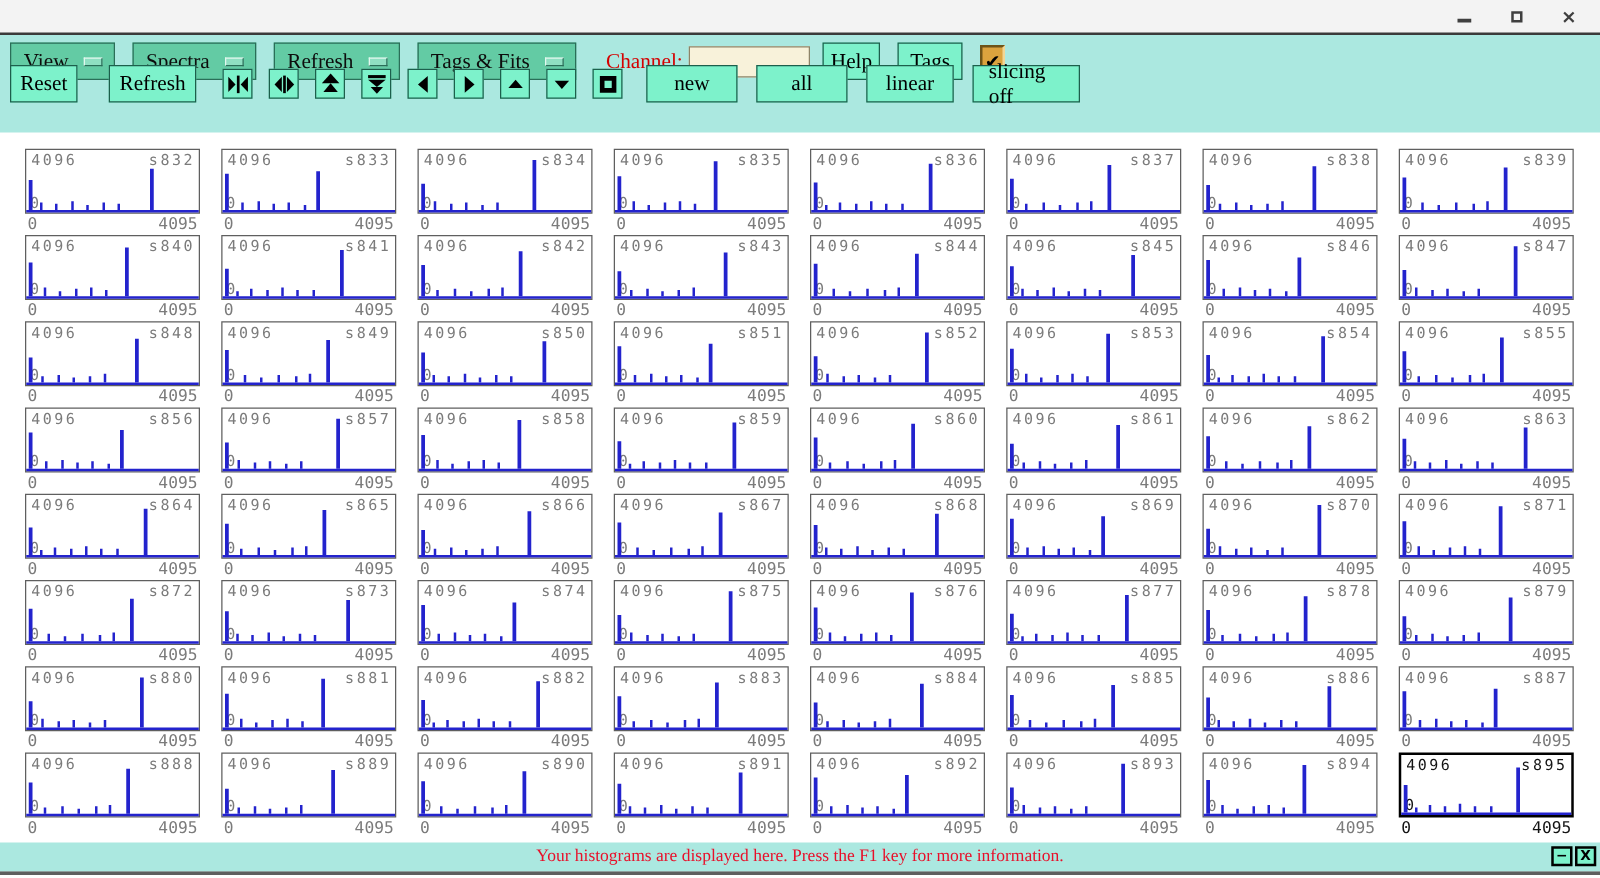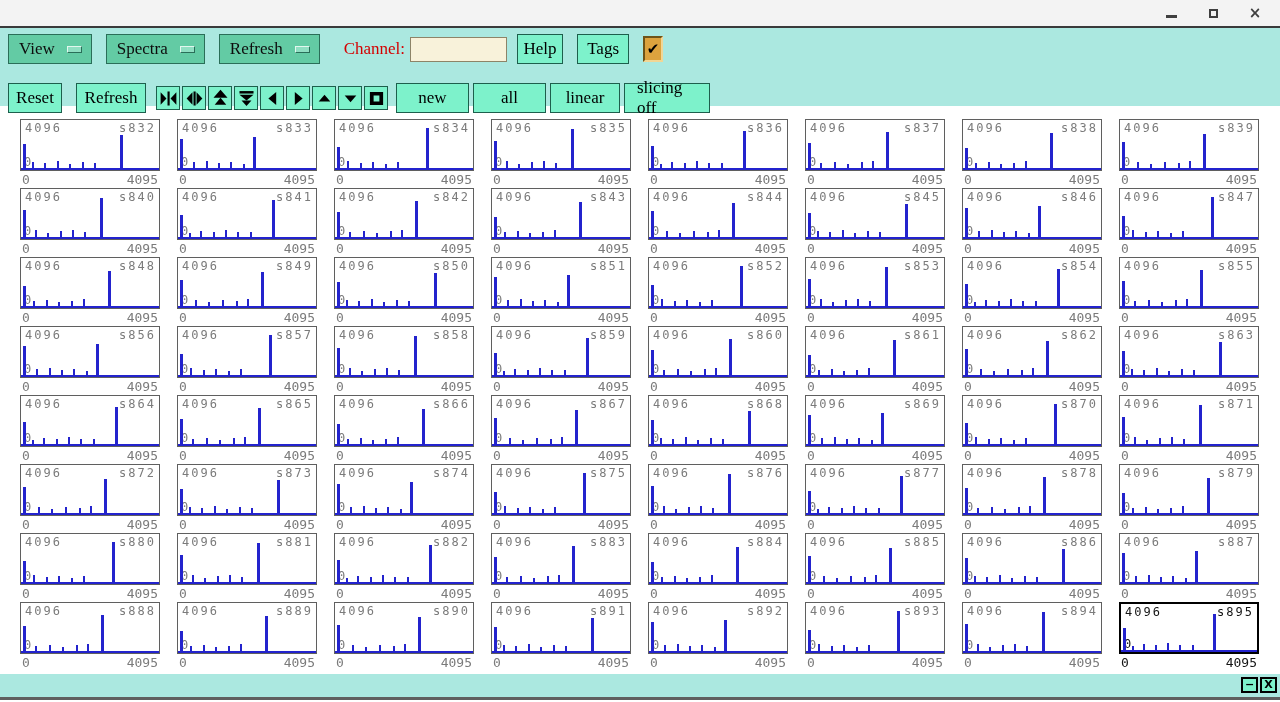--- a/index.html
+++ b/index.html
@@ -21,21 +21,21 @@
     font-family:"DejaVu Sans", sans-serif; font-size:13px; font-weight:600; color:#1c1c1c;
   }
   .winbtns{ margin-left:auto; display:flex; align-items:center; gap:28px; margin-right:18px; z-index:2; }
   .wb{ width:14px; height:14px; display:flex; align-items:center; justify-content:center; cursor:default; }
   .wb-min{ width:11px; height:3px; background:#3f3f3f; margin-top:7px; }
   .wb-max{ width:9px; height:9px; border:2px solid #3f3f3f; }
   .wb-close{ font-family:"DejaVu Sans", sans-serif; font-size:15px; font-weight:bold; color:#3f3f3f; line-height:14px; }
   
   .toolbar{ height:78px; background:#abe8e0; position:relative; }
   .trow{ position:absolute; left:8px; right:4px; display:flex; align-items:center; height:30px; }
-  .trow1{ top:6px; } .trow2{ top:55px; }
+  .trow1{ top:6px; } .trow2{ top:24px;gap:11px; }
   .menubtn{
     background:#63cba4; border:1px solid #2a6e58; height:30px;
     display:flex; align-items:center; padding:0 9px 0 10px; margin-right:14px;
     font-size:17px; color:#0d0d0d; cursor:default;
   }
   .menubtn .dash{
     width:15px; height:7px; background:#8fdfc2; margin-left:12px;
     border-top:1px solid #e2f7ee; border-left:1px solid #e2f7ee;
     border-right:1px solid #2a6e58; border-bottom:1px solid #2a6e58;
   }
@@ -125,20 +125,24 @@
       <span class="dash"></span>
     </div>
     <div class="menubtn">
       <span>Spectra</span>
       <span class="dash"></span>
     </div>
     <div class="menubtn">
       <span>Refresh</span>
       <span class="dash"></span>
     </div>
+    <div class="menubtn">
+      <span>Tags &amp; Fits</span>
+      <span class="dash"></span>
+    </div>
     <span class="channel-label">Channel:</span>
     <input class="channel-input" type="text" value="" style="">
     <div class="btn w44 sp10">Help</div>
     <div class="btn w50 sp14">Tags</div>
     <div class="checkbox">
       <span>✔</span>
     </div>
   </div>
 
   <div class="trow trow2">
@@ -1436,18 +1440,19 @@
         </div>
         <div class="paxis">
           <span>0</span>
           <span>4095</span>
         </div>
       </div>
     </div>
 </div>
 
 <div class="statusbar">
+  <span>Your histograms are displayed here. Press the F1 key for more information.</span>
   <div class="mini">
     <div class="minibtn">−</div>
     <div class="minibtn">X</div>
   </div>
 </div>
 <div class="bottomframe"></div>
 
 </body></html>

